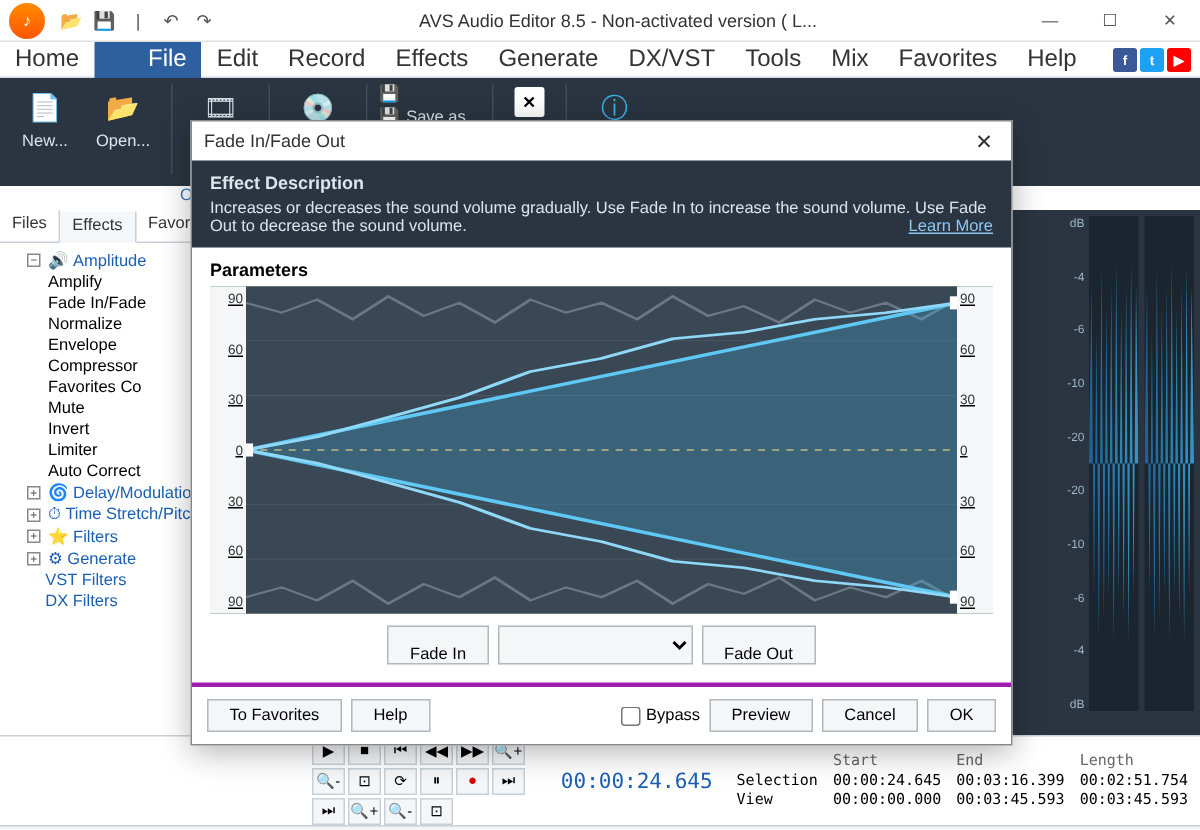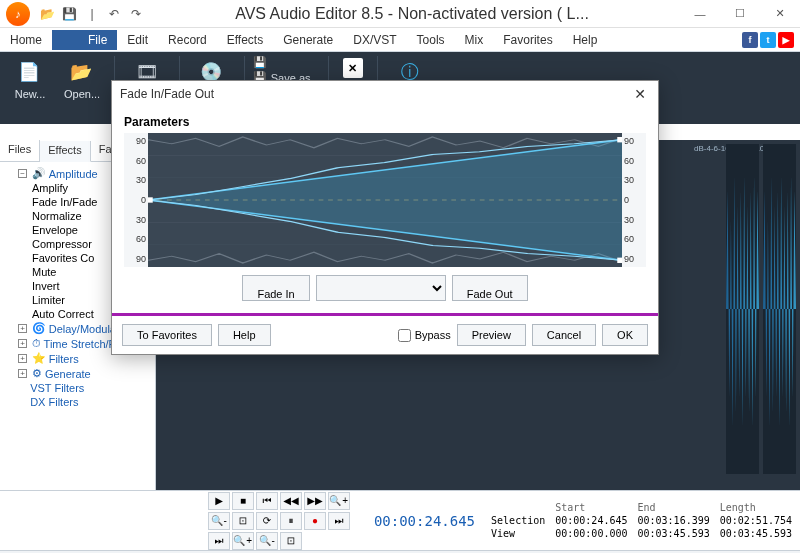--- a/index.html
+++ b/index.html
@@ -3,27 +3,27 @@
 <meta charset="utf-8">
 <style>
   * { box-sizing: border-box; margin: 0; padding: 0; font-family: "Segoe UI", Tahoma, sans-serif; }
   body { width: 800px; height: 553px; overflow: hidden; background: #fff; position: relative; }
 
   
   .titlebar { height: 28px; background: #fff; display: flex; align-items: center; border-bottom: 1px solid #e0e0e0; }
   .titlebar .app-icon { width: 24px; height: 24px; margin: 0 6px; border-radius: 50%; background: linear-gradient(#ff8a00,#ff5500); display: flex; align-items: center; justify-content: center; color: #fff; font-size: 11px; font-weight: bold; }
   .titlebar .qa { display: flex; gap: 6px; margin-left: 4px; }
   .titlebar .qa span { width: 16px; height: 16px; display: flex; align-items: center; justify-content: center; font-size: 12px; color: #555; }
-  .titlebar .title { flex: 1; text-align: center; font-size: 16px; color: #333; }
+  .titlebar .title { flex: 1; text-align: center; font-size: 12px; color: #333; }
   .titlebar .win-controls { display: flex; }
   .titlebar .win-controls div { width: 40px; height: 28px; display: flex; align-items: center; justify-content: center; font-size: 11px; color: #555; }
 
   
   .menubar { height: 24px; background: #fff; display: flex; align-items: center; border-bottom: 1px solid #d0d8e0; }
-  .menubar .menu-item { padding: 3px 10px; font-size: 12px; color: #333; cursor: pointer; }
+  .menubar .menu-item { padding: 3px 10px; font-size: 16px; color: #333; cursor: pointer; }
   .menubar .menu-item.active { background: #2e5f9e; color: #fff; padding-left: 36px; }
   .menubar .socials { margin-left: auto; display: flex; gap: 2px; margin-right: 6px; }
   .menubar .socials div { width: 16px; height: 16px; border-radius: 2px; font-size: 9px; color: #fff; display: flex; align-items: center; justify-content: center; font-weight: bold; }
 
   
   .ribbon { height: 72px; background: #2a3541; display: flex; align-items: flex-start; padding: 4px 6px; gap: 4px; color: #dce3ea; }
   .ribbon .rb-group { display: flex; flex-direction: column; align-items: center; padding: 2px 6px; font-size: 11px; }
   .ribbon .rb-big-icon { width: 36px; height: 28px; display: flex; align-items: center; justify-content: center; font-size: 18px; margin-bottom: 2px; }
   .ribbon .sep { width: 1px; height: 60px; background: #3f4d5c; margin: 0 4px; }
   .ribbon .rb-list { display: flex; flex-direction: column; gap: 2px; font-size: 11px; }
@@ -46,44 +46,44 @@
   .tree ul { list-style: none; padding-left: 14px; }
   .tree li { padding: 1px 0; white-space: nowrap; display: flex; align-items: center; gap: 3px; cursor: pointer; }
   .tree li.group { font-weight: normal; color: #1a5fb4; }
   .tree .exp { width: 9px; height: 9px; border: 1px solid #888; font-size: 8px; line-height: 7px; text-align: center; display: inline-block; margin-right: 2px; color: #555; }
 
   
   .main { flex: 1; background: #2a3541; position: relative; }
   .main .wf { position: absolute; right: 4px; top: 4px; width: 70px; height: 330px; display: flex; gap: 4px; }
   .main .wf .col { flex: 1; background: linear-gradient(#1a2530,#1a2530); position: relative; }
   .main .wf .col::after { content: ""; position: absolute; inset: 5% 0 5% 0; background: linear-gradient(90deg, #1f6fa8, #3bb3e8); opacity: 0.8; clip-path: polygon(0 50%, 5% 10%, 10% 80%, 15% 20%, 20% 90%, 25% 5%, 30% 85%, 35% 15%, 40% 80%, 45% 10%, 50% 90%, 55% 5%, 60% 80%, 65% 15%, 70% 85%, 75% 10%, 80% 90%, 85% 5%, 90% 80%, 95% 10%, 100% 50%); }
-  .main .db-scale { position: absolute; right: 90px; top: 4px; width: 16px; height: 330px; font-size: 8px; color: #9fb4c6; display: flex; flex-direction: row; justify-content: space-between; text-align: right; }
+  .main .db-scale { position: absolute; right: 77px; top: 4px; width: 16px; height: 330px; font-size: 8px; color: #9fb4c6; display: flex; flex-direction: column; justify-content: space-between; text-align: right; }
 
   
   .transport { height: 60px; background: #fff; border-top: 1px solid #c8d0d8; display: flex; align-items: center; padding: 4px 8px; font-size: 11px; gap: 16px; }
   .transport .btns { display: flex; flex-wrap: wrap; gap: 2px; width: 200px; margin-left: 200px; }
   .transport .btns button { width: 22px; height: 18px; border: 1px solid #c8d0d8; background: #f4f6f8; font-size: 10px; cursor: pointer; }
   .transport .time-big { font-family: monospace; font-size: 14px; color: #1a5fb4; }
   .transport .pos-table { display: grid; grid-template-columns: auto auto auto auto; gap: 2px 10px; font-size: 10px; margin-left: auto; }
   .transport .pos-table span { font-family: monospace; }
   .transport .pos-table .hdr { color: #666; }
 
   
   .statusbar { height: 20px; background: #f0f3f6; border-top: 1px solid #c8d0d8; display: flex; align-items: center; font-size: 11px; padding: 0 10px; gap: 30px; color: #333; }
 
   
-  .dialog { position: absolute; left: 111px; top: 80px; width: 548px; background: #fff; border: 1px solid #888; box-shadow: 0 4px 20px rgba(0,0,0,0.3); }
+  .dialog { position: absolute; left: 127px; top: 80px; width: 548px; background: #fff; border: 1px solid #888; box-shadow: 0 4px 20px rgba(0,0,0,0.3); }
   .dlg-title { height: 26px; display: flex; align-items: center; padding: 0 8px; font-size: 12px; color: #333; }
   .dlg-title .x { margin-left: auto; width: 20px; height: 20px; display: flex; align-items: center; justify-content: center; cursor: pointer; font-size: 14px; }
   .dlg-desc { background: #2a3541; color: #dce3ea; padding: 8px 12px; font-size: 11px; }
   .dlg-desc h4 { font-size: 12px; font-weight: bold; margin-bottom: 4px; }
   .dlg-desc a { color: #8fc6f0; text-decoration: underline; float: right; cursor: pointer; }
   .dlg-params { padding: 8px 12px; }
   .dlg-params h4 { font-size: 12px; font-weight: bold; margin-bottom: 4px; }
-  .dlg-canvas { width: 100%; height: 134px; background: #14532d; position: relative; display: flex; }
+  .dlg-canvas { width: 100%; height: 218px; background: #14532d; position: relative; display: flex; text-decoration: underline; }
   .dlg-canvas .y-axis { width: 24px; background: #f4f6f8; font-size: 9px; color: #333; display: flex; flex-direction: column; justify-content: space-between; padding: 3px 2px; text-align: right; }
   .dlg-canvas .plot { flex: 1; position: relative; overflow: hidden; background: #3a4754; }
   .dlg-canvas .plot svg { position: absolute; inset: 0; width: 100%; height: 100%; }
   .dlg-controls { display: flex; justify-content: center; gap: 6px; padding: 8px 0 4px; }
   .dlg-controls button, .dlg-controls select { height: 18px; padding: 12px 14px; font-size: 11px; border: 1px solid #b0b8c0; background: #f4f6f8; cursor: pointer; }
   .dlg-controls select { width: 130px; }
   .dlg-footer { border-top: 3px solid #a21caf; padding: 8px 10px; display: flex; gap: 6px; align-items: center; }
   .dlg-footer button { height: 22px; padding: 0 14px; font-size: 11px; border: 1px solid #b0b8c0; background: #f4f6f8; cursor: pointer; }
   .dlg-footer .spacer { flex: 1; }
   .dlg-footer label { font-size: 11px; display: flex; align-items: center; gap: 4px; }
@@ -282,20 +282,25 @@
   
   
   
 </div>
 
 <div class="dialog">
   <div class="dlg-title">
     <span>Fade In/Fade Out</span>
     <span class="x">✕</span>
   </div>
+  <div class="dlg-desc">
+    <h4>Effect Description</h4>
+    <span>Increases or decreases the sound volume gradually. Use Fade In to increase the sound volume. Use Fade Out to decrease the sound volume.</span>
+    <a>Learn More</a>
+  </div>
   <div class="dlg-params">
     <h4>Parameters</h4>
     <div class="dlg-canvas">
       <div class="y-axis">
         <span>90</span>
         <span>60</span>
         <span>30</span>
         <span>0</span>
         <span>30</span>
         <span>60</span>

